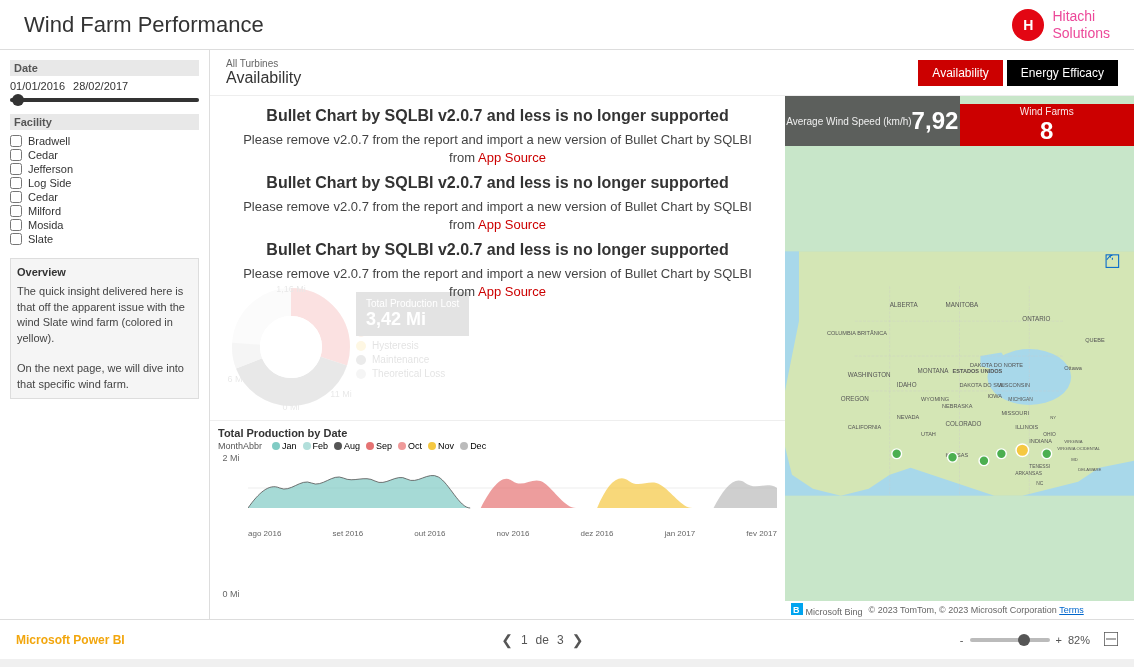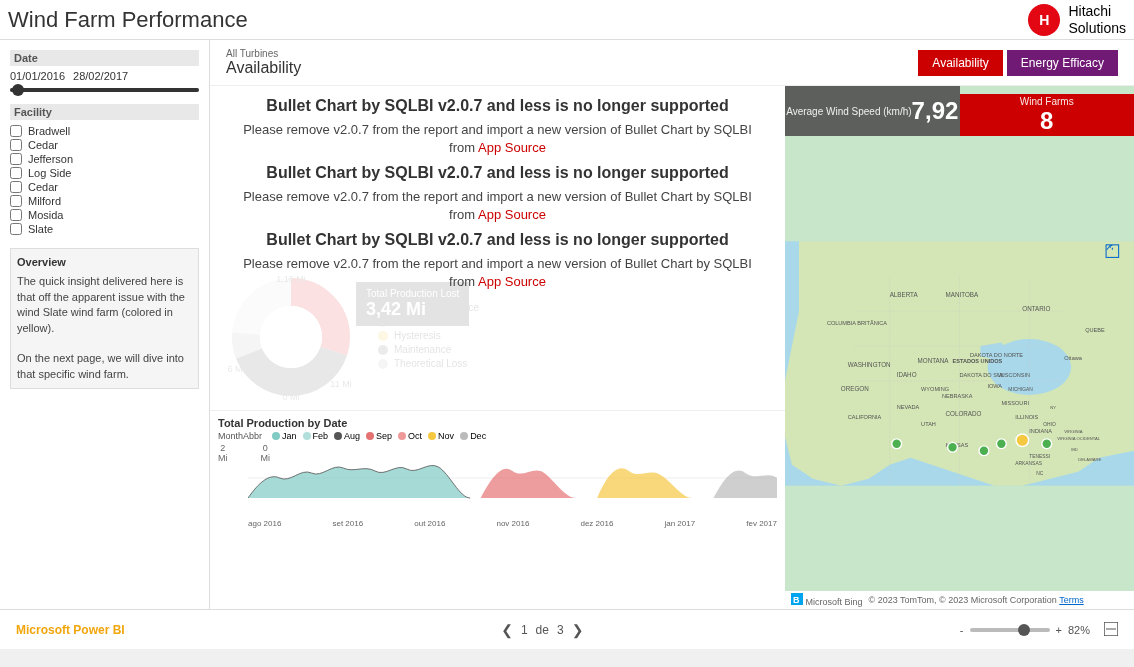--- a/index.html
+++ b/index.html
@@ -1,25 +1,25 @@
 <!DOCTYPE html>
 <html><head>
   <meta charset="utf-8">
   <style>
     * { box-sizing: border-box; margin: 0; padding: 0; }
     body { font-family: 'Segoe UI', Arial, sans-serif; background: #f0f0f0; width: 1134px; height: 667px; overflow: hidden; position: relative; }
 
     
     #top-bar {
       background: white;
-      height: 40px;
+      height: 50px;
       display: flex;
       align-items: center;
       justify-content: space-between;
-      padding: 0 8px;
+      padding: 0 24px;
       border-bottom: 1px solid #ddd;
     }
     #app-title {
       font-size: 22px;
       font-weight: 300;
       color: #333;
     }
     #logo-area {
       display: flex;
       align-items: center;
@@ -32,21 +32,21 @@
       border-radius: 50%;
       display: flex;
       align-items: center;
       justify-content: center;
       color: white;
       font-weight: bold;
       font-size: 14px;
     }
     #logo-text {
       font-size: 14px;
-      color: #000000;
+      color: #ec4899;
       line-height: 1.2;
     }
 
     
     #main {
       display: flex;
       height: calc(667px - 58px - 40px);
     }
 
     
@@ -176,21 +176,21 @@
       padding: 6px 14px;
       font-size: 12px;
       border: none;
       cursor: pointer;
     }
     .tab-btn.active {
       background: #c00;
       color: white;
     }
     .tab-btn.inactive {
-      background: #701a75;
+      background: #000000;
       color: white;
     }
 
     
     #content-body {
       display: flex;
       flex: 1;
       overflow: hidden;
     }
 
@@ -240,21 +240,21 @@
     }
 
     
     #donut-area {
       position: absolute;
       bottom: 38%;
       left: 0;
       right: 0;
       display: flex;
       align-items: center;
-      gap: 22px;
+      gap: 0;
       padding: 8px 16px;
       justify-content: space-between;
     }
     #donut-svg-wrapper {
       position: relative;
       width: 130px;
       height: 130px;
     }
     #donut-legend {
       flex: 1;
@@ -633,21 +633,21 @@
               <div class="month-legend-item">
                 <div class="month-dot" style="background: rgb(245, 200, 66);"></div>
                 <span>Nov</span>
               </div>
               <div class="month-legend-item">
                 <div class="month-dot" style="background: rgb(187, 187, 187);"></div>
                 <span>Dec</span>
               </div>
             </div>
           <div style="display:flex;align-items:stretch;height:calc(100% - 42px);">
-            <div style="width:30px;display:flex;flex-direction:row;justify-content:space-between;font-size:9px;color:#666;padding-right:4px;text-align:center;gap:33px;">
+            <div style="width:30px;display:flex;flex-direction:column;justify-content:space-between;font-size:9px;color:#666;padding-right:4px;text-align:center;gap:33px;">
               <span>2 Mi</span>
               <span>0 Mi</span>
             </div>
             <div style="flex:1;position:relative;">
               <svg id="area-chart-svg" viewBox="0 0 500 70" preserveAspectRatio="none">
 
                 <line x1="0" y1="35" x2="500" y2="35" stroke="#eee" stroke-width="1"></line>
 
                 <path d="M0,55 C10,40 20,30 30,35 C40,40 50,25 60,30 C70,35 80,20 90,25 C100,30 110,22 120,28 C130,34 140,20 150,26 C160,32 170,18 180,24 C190,30 200,55 210,55 Z" fill="#80cbc4" opacity="0.7"></path>
 

